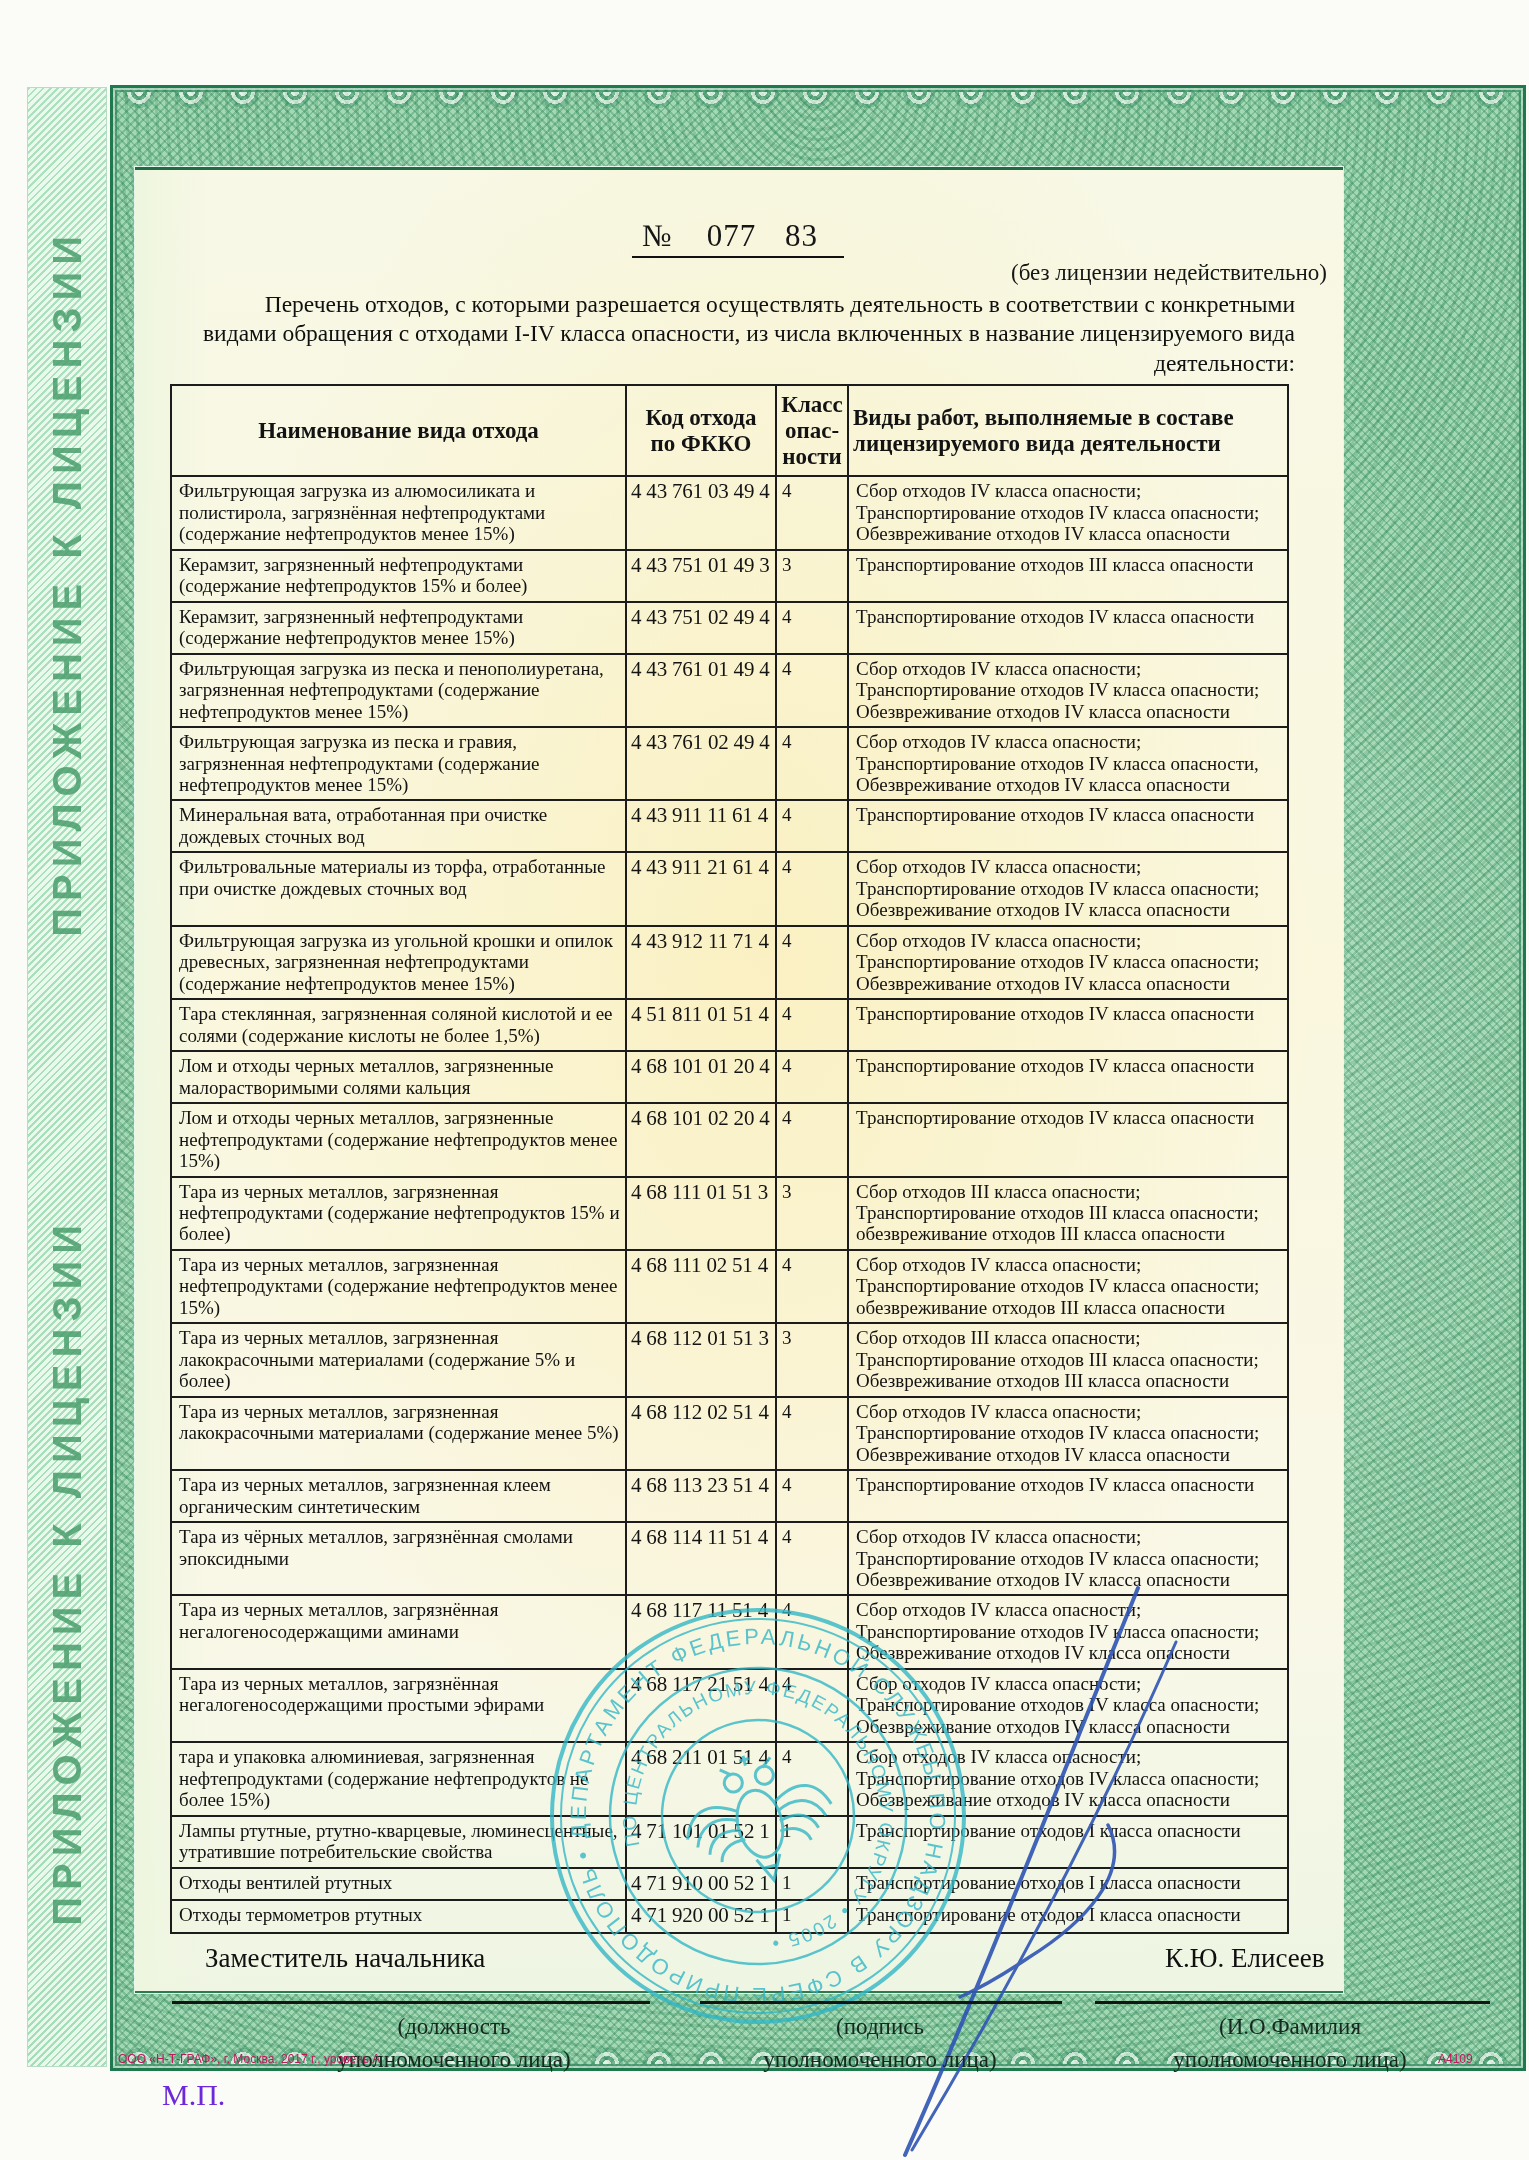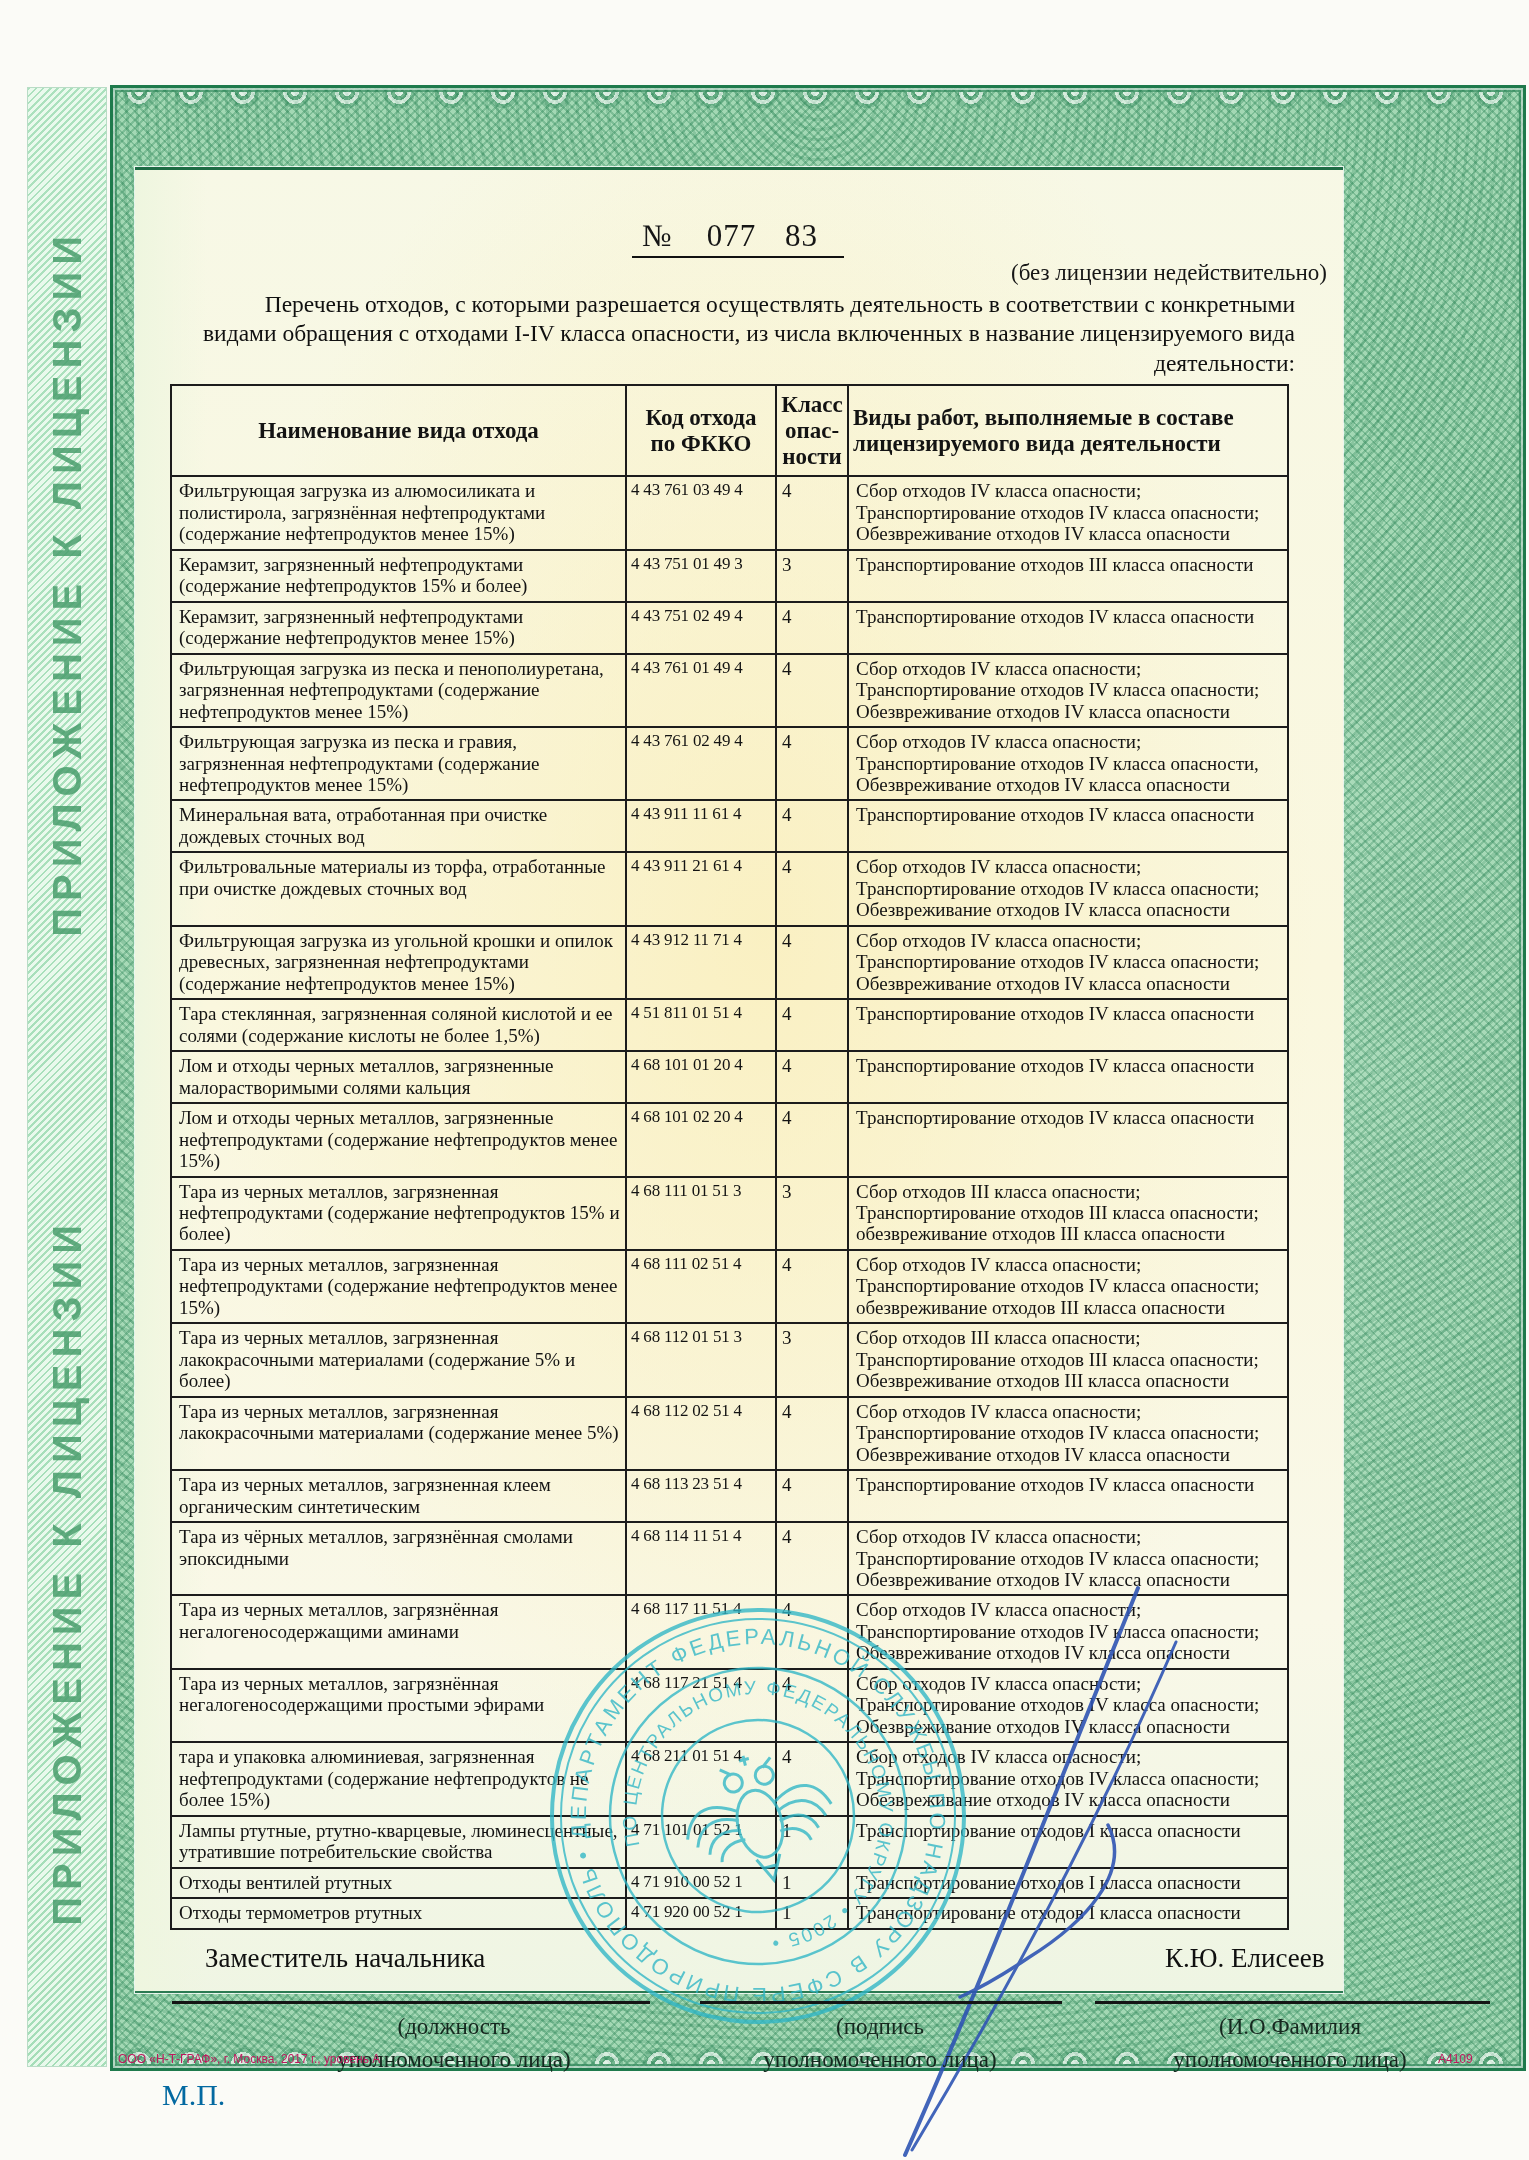--- a/index.html
+++ b/index.html
@@ -73,35 +73,35 @@
   .waste th,.waste td{
     border:2px solid #1c1c1c;vertical-align:top;
     font-size:19px;line-height:1.13;padding:3px 5px 4px 7px;
     overflow:hidden;color:#131313;
   }
   .waste th{
     font-weight:700;font-size:23px;line-height:1.12;vertical-align:middle;
     text-align:center;padding:6px 4px;
   }
   .waste th.h-works{text-align:left;}
-  .waste td.c-code{white-space:nowrap;font-size:17px;padding-left:4px;padding-right:16px;letter-spacing:-.2px;}
+  .waste td.c-code{white-space:nowrap;font-size:21px;padding-left:4px;padding-right:16px;letter-spacing:-.2px;}
   .waste td.c-class{padding-left:5px;}
   
   .stamp{position:absolute;left:540px;top:1598px;width:436px;height:436px;pointer-events:none;}
   .pen{position:absolute;left:0;top:0;width:1529px;height:2160px;pointer-events:none;}
   
   .sig-text{position:absolute;font-size:27px;color:#101010;}
   .sig-line{position:absolute;height:0;border-top:3px solid #151515;}
   .sig-cap{
     position:absolute;text-align:center;font-size:23px;color:#15271e;line-height:1.45;
   }
   .fine-print{
     position:absolute;font-family:"Liberation Sans",sans-serif;font-size:12px;color:#be185d;
   }
-  .mp{position:absolute;font-size:30px;color:#0369a1;}
+  .mp{position:absolute;font-size:30px;color:#6d28d9;}
 </style>
 </head>
 <body>
 
 <div class="side-strip">
   <span>ПРИЛОЖЕНИЕ К ЛИЦЕНЗИИ</span>
   <span>ПРИЛОЖЕНИЕ К ЛИЦЕНЗИИ</span>
 </div>
 
 <div class="frame">

